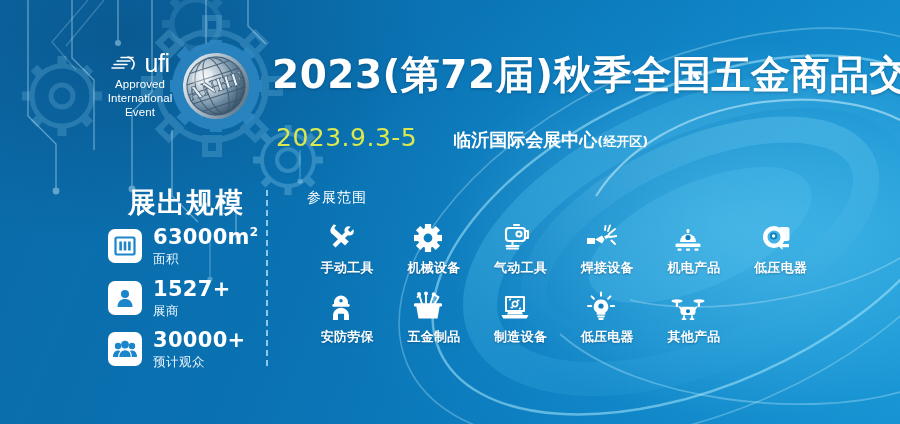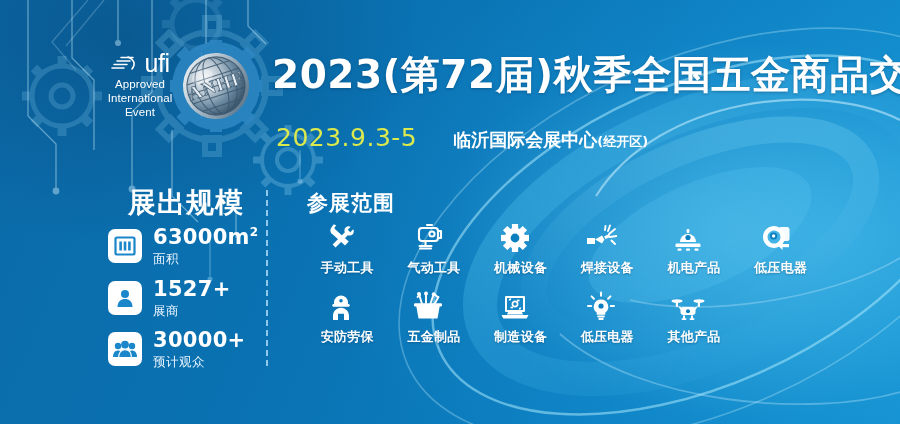--- a/index.html
+++ b/index.html
@@ -76,21 +76,21 @@
 
   
   .vdiv{
     position:absolute;left:266px;top:190px;width:0;height:176px;
     border-left:2px dashed rgba(190,230,255,.75);
   }
 
   
   .scope-head{
     position:absolute;left:307px;top:189px;
-    font-size:21px;font-weight:700;color:#fff;letter-spacing:1px;
+    font-size:14px;font-weight:400;color:#fff;letter-spacing:1px;
     font-family:"DejaVu Sans","Liberation Sans",sans-serif;
   }
   .grid{
     position:absolute;left:298px;top:222px;width:520px;
     display:grid;grid-template-columns:repeat(6,1fr);
     row-gap:14px;
   }
   .cat{display:flex;flex-direction:column;align-items:center;gap:7px;}
   .cat-ico{height:30px;display:flex;align-items:flex-end;justify-content:center;}
   .cat-lbl{
@@ -366,37 +366,20 @@
             <path d="M22.6 4.2 C20.3 4.2 18.4 6.1 18.4 8.4 C18.4 9.1 18.6 9.7 18.9 10.3 L6.6 22.6 L9.5 25.5 L21.8 13.2 C22.3 13.5 23 13.6 23.6 13.6 C25.9 13.6 27.8 11.7 27.8 9.4 C27.8 8.6 27.6 7.9 27.2 7.3 L24.3 10.2 L21.8 7.7 L24.7 4.8 C24.1 4.4 23.4 4.2 22.6 4.2 Z"></path>
           </g>
         </svg>
       </div>
       <span class="cat-lbl">手动工具</span>
     </div>
 
 
     <div class="cat">
       <div class="cat-ico">
-        <svg width="30" height="30" viewBox="0 0 30 30" aria-hidden="true">
-          <g fill="none" stroke="#fff" stroke-width="2.1" stroke-linecap="round" stroke-linejoin="round">
-            <path d="M9 6 h13 a3 3 0 0 1 3 3 v7 a3 3 0 0 1 -3 3 h-13 a3 3 0 0 1 -3 -3 v-7 a3 3 0 0 1 3 -3 Z"></path>
-            <path d="M12.5 19 v5"></path>
-            <path d="M6.5 24 h12"></path>
-            <path d="M7 26.5 h11"></path>
-            <path d="M25 9 h3 v7 h-3"></path>
-            <path d="M14 3 h5"></path>
-          </g>
-          <circle cx="19" cy="12" r="2.6" fill="none" stroke="#fff" stroke-width="2"></circle>
-        </svg>
-      </div>
-      <span class="cat-lbl">气动工具</span>
-    </div>
-
-    <div class="cat">
-      <div class="cat-ico">
         <svg width="28" height="28" viewBox="0 0 28 28" aria-hidden="true">
           <g transform="translate(14,14)" fill="#fff">
             <g>
               <rect x="-3.1" y="-14" width="6.2" height="6"></rect>
               <rect x="-3.1" y="8" width="6.2" height="6"></rect>
               <rect x="-14" y="-3.1" width="6" height="6.2"></rect>
               <rect x="8" y="-3.1" width="6" height="6.2"></rect>
               <rect x="-3.1" y="-14" width="6.2" height="6" transform="rotate(45)"></rect>
               <rect x="-3.1" y="8" width="6.2" height="6" transform="rotate(45)"></rect>
               <rect x="-14" y="-3.1" width="6" height="6.2" transform="rotate(45)"></rect>
@@ -405,20 +388,37 @@
             <circle r="10.2"></circle>
             <circle r="4.4" fill="#0b7ec0"></circle>
           </g>
         </svg>
       </div>
       <span class="cat-lbl">机械设备</span>
     </div>
 
     <div class="cat">
       <div class="cat-ico">
+        <svg width="30" height="30" viewBox="0 0 30 30" aria-hidden="true">
+          <g fill="none" stroke="#fff" stroke-width="2.1" stroke-linecap="round" stroke-linejoin="round">
+            <path d="M9 6 h13 a3 3 0 0 1 3 3 v7 a3 3 0 0 1 -3 3 h-13 a3 3 0 0 1 -3 -3 v-7 a3 3 0 0 1 3 -3 Z"></path>
+            <path d="M12.5 19 v5"></path>
+            <path d="M6.5 24 h12"></path>
+            <path d="M7 26.5 h11"></path>
+            <path d="M25 9 h3 v7 h-3"></path>
+            <path d="M14 3 h5"></path>
+          </g>
+          <circle cx="19" cy="12" r="2.6" fill="none" stroke="#fff" stroke-width="2"></circle>
+        </svg>
+      </div>
+      <span class="cat-lbl">气动工具</span>
+    </div>
+
+    <div class="cat">
+      <div class="cat-ico">
         <svg width="32" height="28" viewBox="0 0 32 28" aria-hidden="true">
           <g fill="#fff">
             <path d="M2 14 h8 v6 h-8 z" rx="1"></path>
             <path d="M10 15.5 l7 -4 l2.5 4 l-2.5 4 Z"></path>
             <path d="M19 12.5 l5 -2.5 l1.5 3 l-5 2 Z"></path>
           </g>
           <g stroke="#fff" stroke-width="1.9" stroke-linecap="round">
             <path d="M24 10 L30 5"></path>
             <path d="M25 13 L31.5 12"></path>
             <path d="M23 7 L25 1.5"></path>

